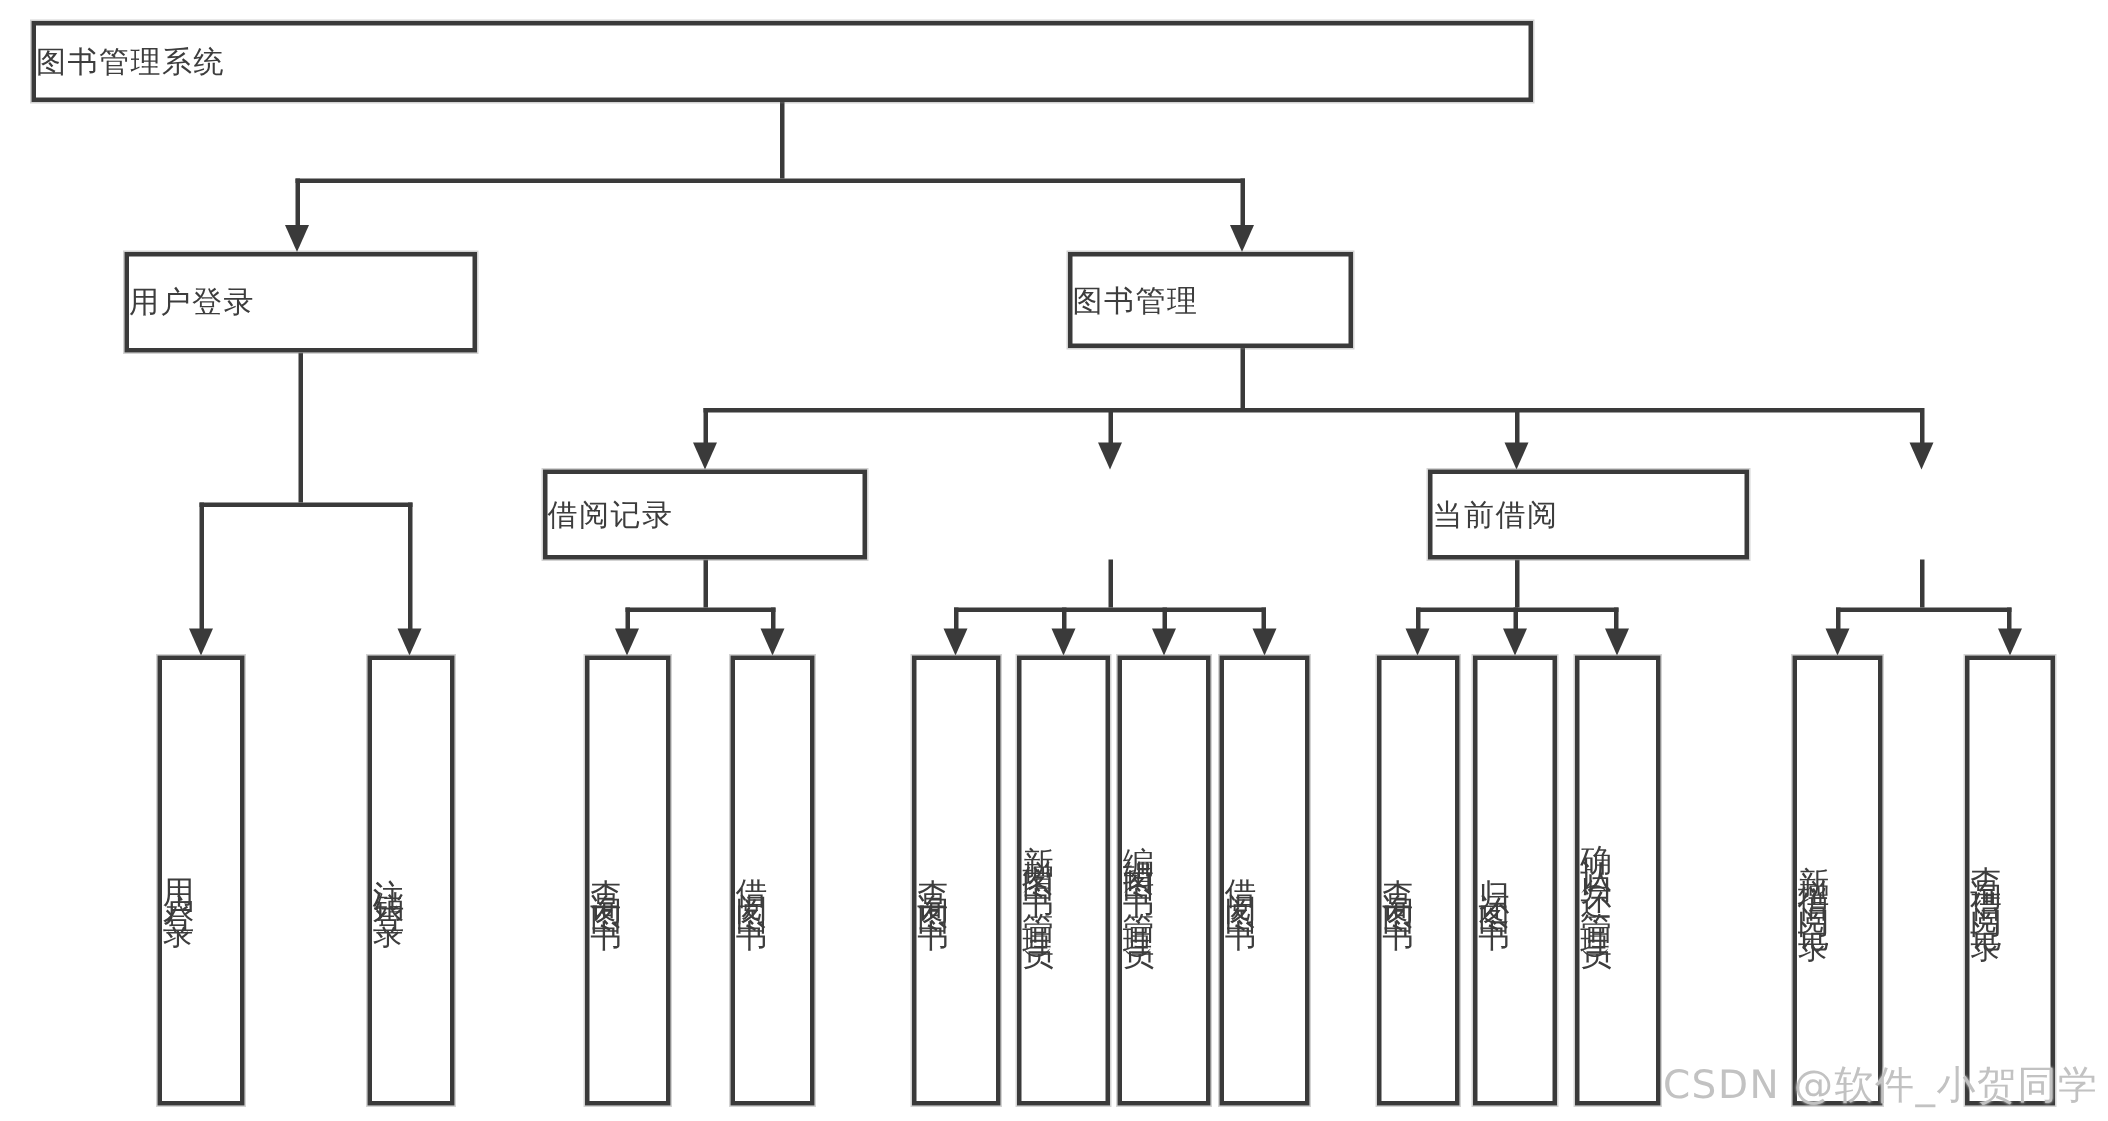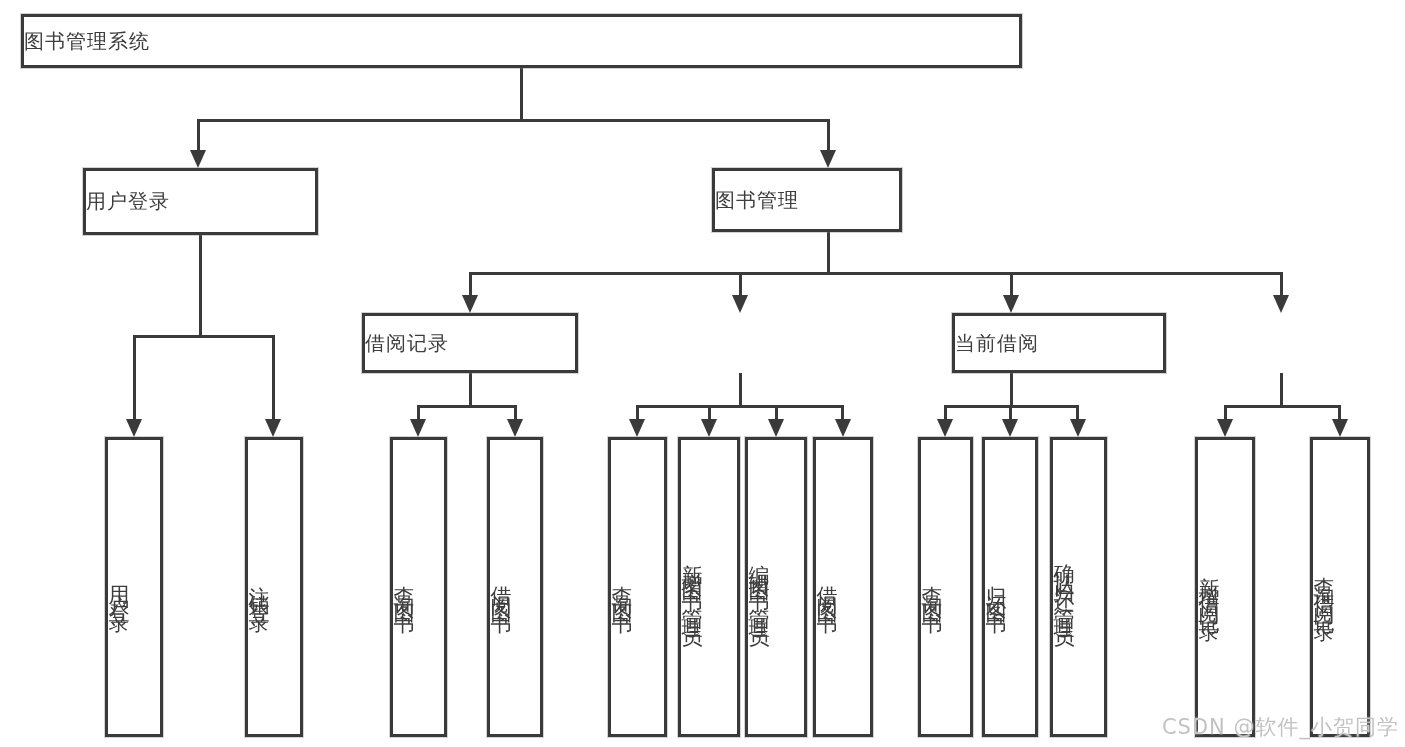--- a/index.html
+++ b/index.html
@@ -9,21 +9,21 @@
   .node{position:absolute;box-sizing:border-box;background:#fff;
         border:3px solid #3a3a3a;display:flex;align-items:center;justify-content:flex-start;
         color:#3d3d3d;box-shadow:0 0 0 1px rgba(130,130,130,.35);}
   .node.h{font-size:20px;letter-spacing:1px;}
   .node.v span{writing-mode:vertical-rl;text-orientation:mixed;
         font-size:21px;letter-spacing:9px;line-height:1;white-space:nowrap;}
   .line{position:absolute;background:#3a3a3a;}
   .arrow{position:absolute;width:0;height:0;
          border-left:8px solid transparent;border-right:8px solid transparent;
          border-top:18px solid #3a3a3a;}
-  .watermark{position:absolute;right:6px;bottom:6px;font-size:21px;
+  .watermark{position:absolute;right:6px;bottom:6px;font-size:26px;
          color:#c2c2c2;text-shadow:0 0 2px #ffffff;letter-spacing:1px;
          pointer-events:none;}
 </style>
 </head>
 <body>
 
 <div class="canvas">
 
   <div class="line" style="left:520px;top:68px;width:3px;height:51px;"></div>
   <div class="line" style="left:197px;top:119px;width:633px;height:3px;"></div>

